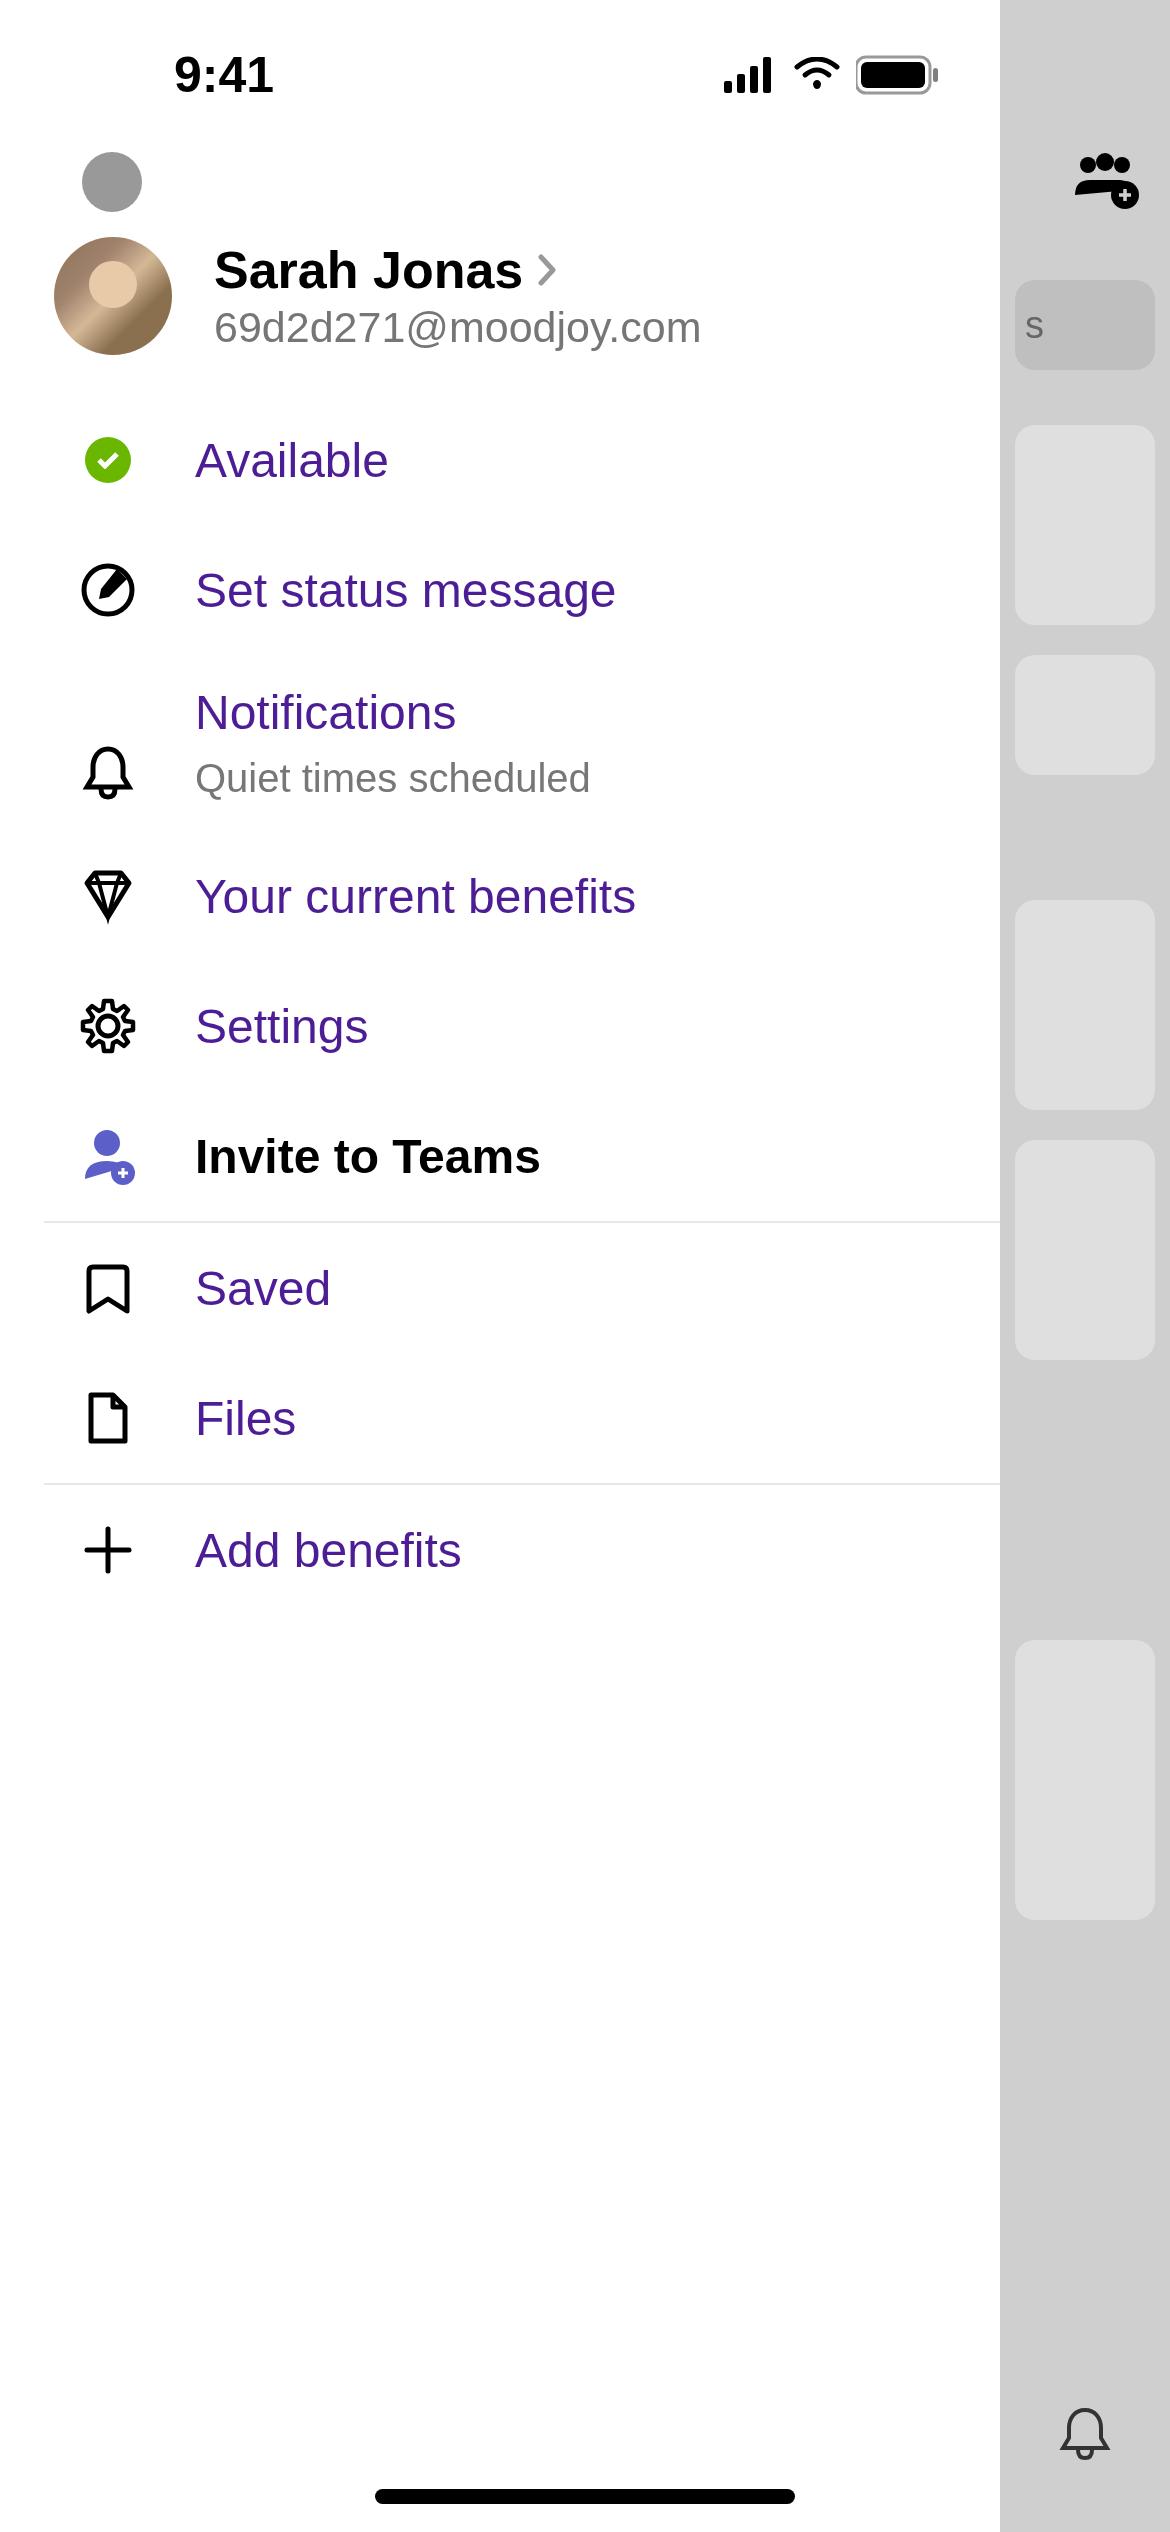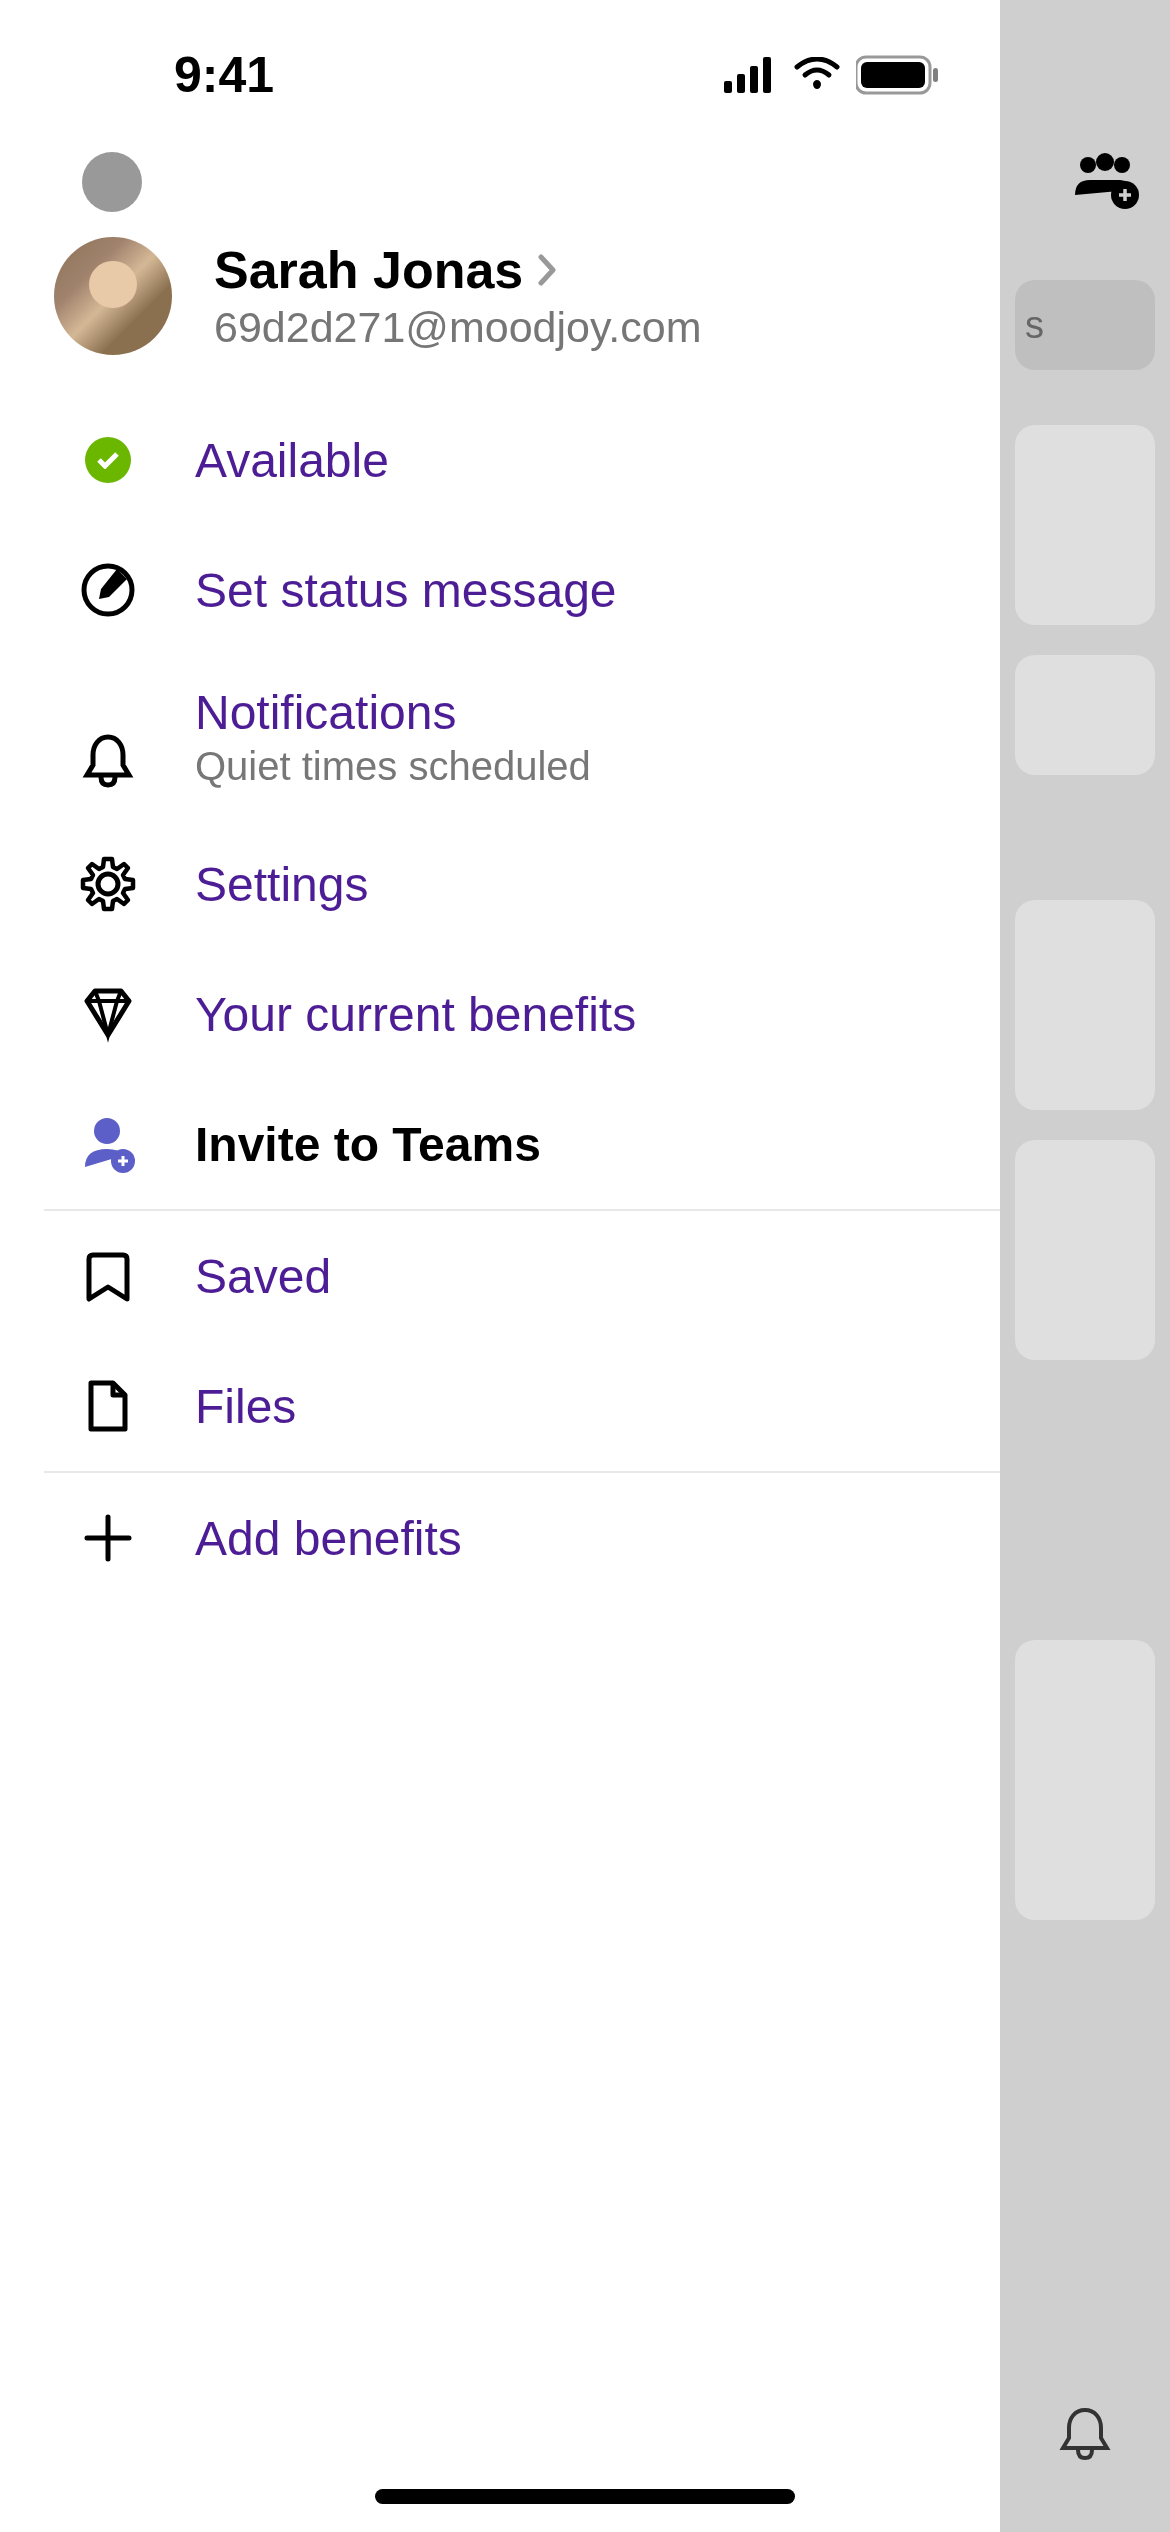--- a/index.html
+++ b/index.html
@@ -207,21 +207,21 @@
     }
     
     .menu-label.accent {
       color: #000000;
       font-weight: 700;
     }
     
     .menu-sublabel {
       font-size: 40px;
       color: #777;
-      margin-top: 4px;
+      margin-top: 16px;
     }
     
     .divider {
       height: 2px;
       background: #E8E8E8;
       width: 100%;
     }
     
     
     .status-indicator {
@@ -360,46 +360,46 @@
       </div>
       <div class="menu-text">
         <div class="menu-label">Notifications</div>
         <div class="menu-sublabel">Quiet times scheduled</div>
       </div>
     </div>
 
     <div class="menu-item">
       <div class="menu-icon">
         <svg viewBox="0 0 58 58" fill="none">
-          <circle cx="29" cy="29" r="10" stroke="#000" stroke-width="5"></circle>
-          <path d="M29 4 L33 4 L34 12 L38 14 L45 9 L49 13 L44 20 L46 24 L54 25 L54 33 L46 34 L44 38 L49 45 L45 49 L38 44 L34 46 L33 54 L25 54 L24 46 L20 44 L13 49 L9 45 L14 38 L12 34 L4 33 L4 25 L12 24 L14 20 L9 13 L13 9 L20 14 L24 12 L25 4 Z" stroke="#000" stroke-width="4.5" fill="none" stroke-linejoin="round"></path>
-        </svg>
-      </div>
-      <div class="menu-text">
-        <div class="menu-label">Settings</div>
-      </div>
-    </div>
-
-    <div class="menu-item">
-      <div class="menu-icon">
-        <svg viewBox="0 0 58 58" fill="none">
           <path d="M8 16 L16 6 L42 6 L50 16 L29 50 Z" stroke="#000" stroke-width="5" fill="none" stroke-linejoin="round"></path>
           <path d="M8 16 L50 16" stroke="#000" stroke-width="4"></path>
           <path d="M20 16 L29 50 L38 16" stroke="#000" stroke-width="4" fill="none"></path>
           <path d="M16 6 L20 16 M42 6 L38 16" stroke="#000" stroke-width="4"></path>
         </svg>
       </div>
       <div class="menu-text">
         <div class="menu-label">Your current benefits</div>
       </div>
     </div>
 
     <div class="menu-item">
       <div class="menu-icon">
         <svg viewBox="0 0 58 58" fill="none">
+          <circle cx="29" cy="29" r="10" stroke="#000" stroke-width="5"></circle>
+          <path d="M29 4 L33 4 L34 12 L38 14 L45 9 L49 13 L44 20 L46 24 L54 25 L54 33 L46 34 L44 38 L49 45 L45 49 L38 44 L34 46 L33 54 L25 54 L24 46 L20 44 L13 49 L9 45 L14 38 L12 34 L4 33 L4 25 L12 24 L14 20 L9 13 L13 9 L20 14 L24 12 L25 4 Z" stroke="#000" stroke-width="4.5" fill="none" stroke-linejoin="round"></path>
+        </svg>
+      </div>
+      <div class="menu-text">
+        <div class="menu-label">Settings</div>
+      </div>
+    </div>
+
+    <div class="menu-item">
+      <div class="menu-icon">
+        <svg viewBox="0 0 58 58" fill="none">
           <circle cx="28" cy="16" r="13" fill="#5B5FC7"></circle>
           <path d="M6 52 Q6 34 28 34 Q40 34 46 40" fill="#5B5FC7"></path>
           <circle cx="44" cy="46" r="12" fill="#5B5FC7"></circle>
           <path d="M39 46 L49 46 M44 41 L44 51" stroke="#fff" stroke-width="3"></path>
         </svg>
       </div>
       <div class="menu-text">
         <div class="menu-label accent">Invite to Teams</div>
       </div>
     </div>

